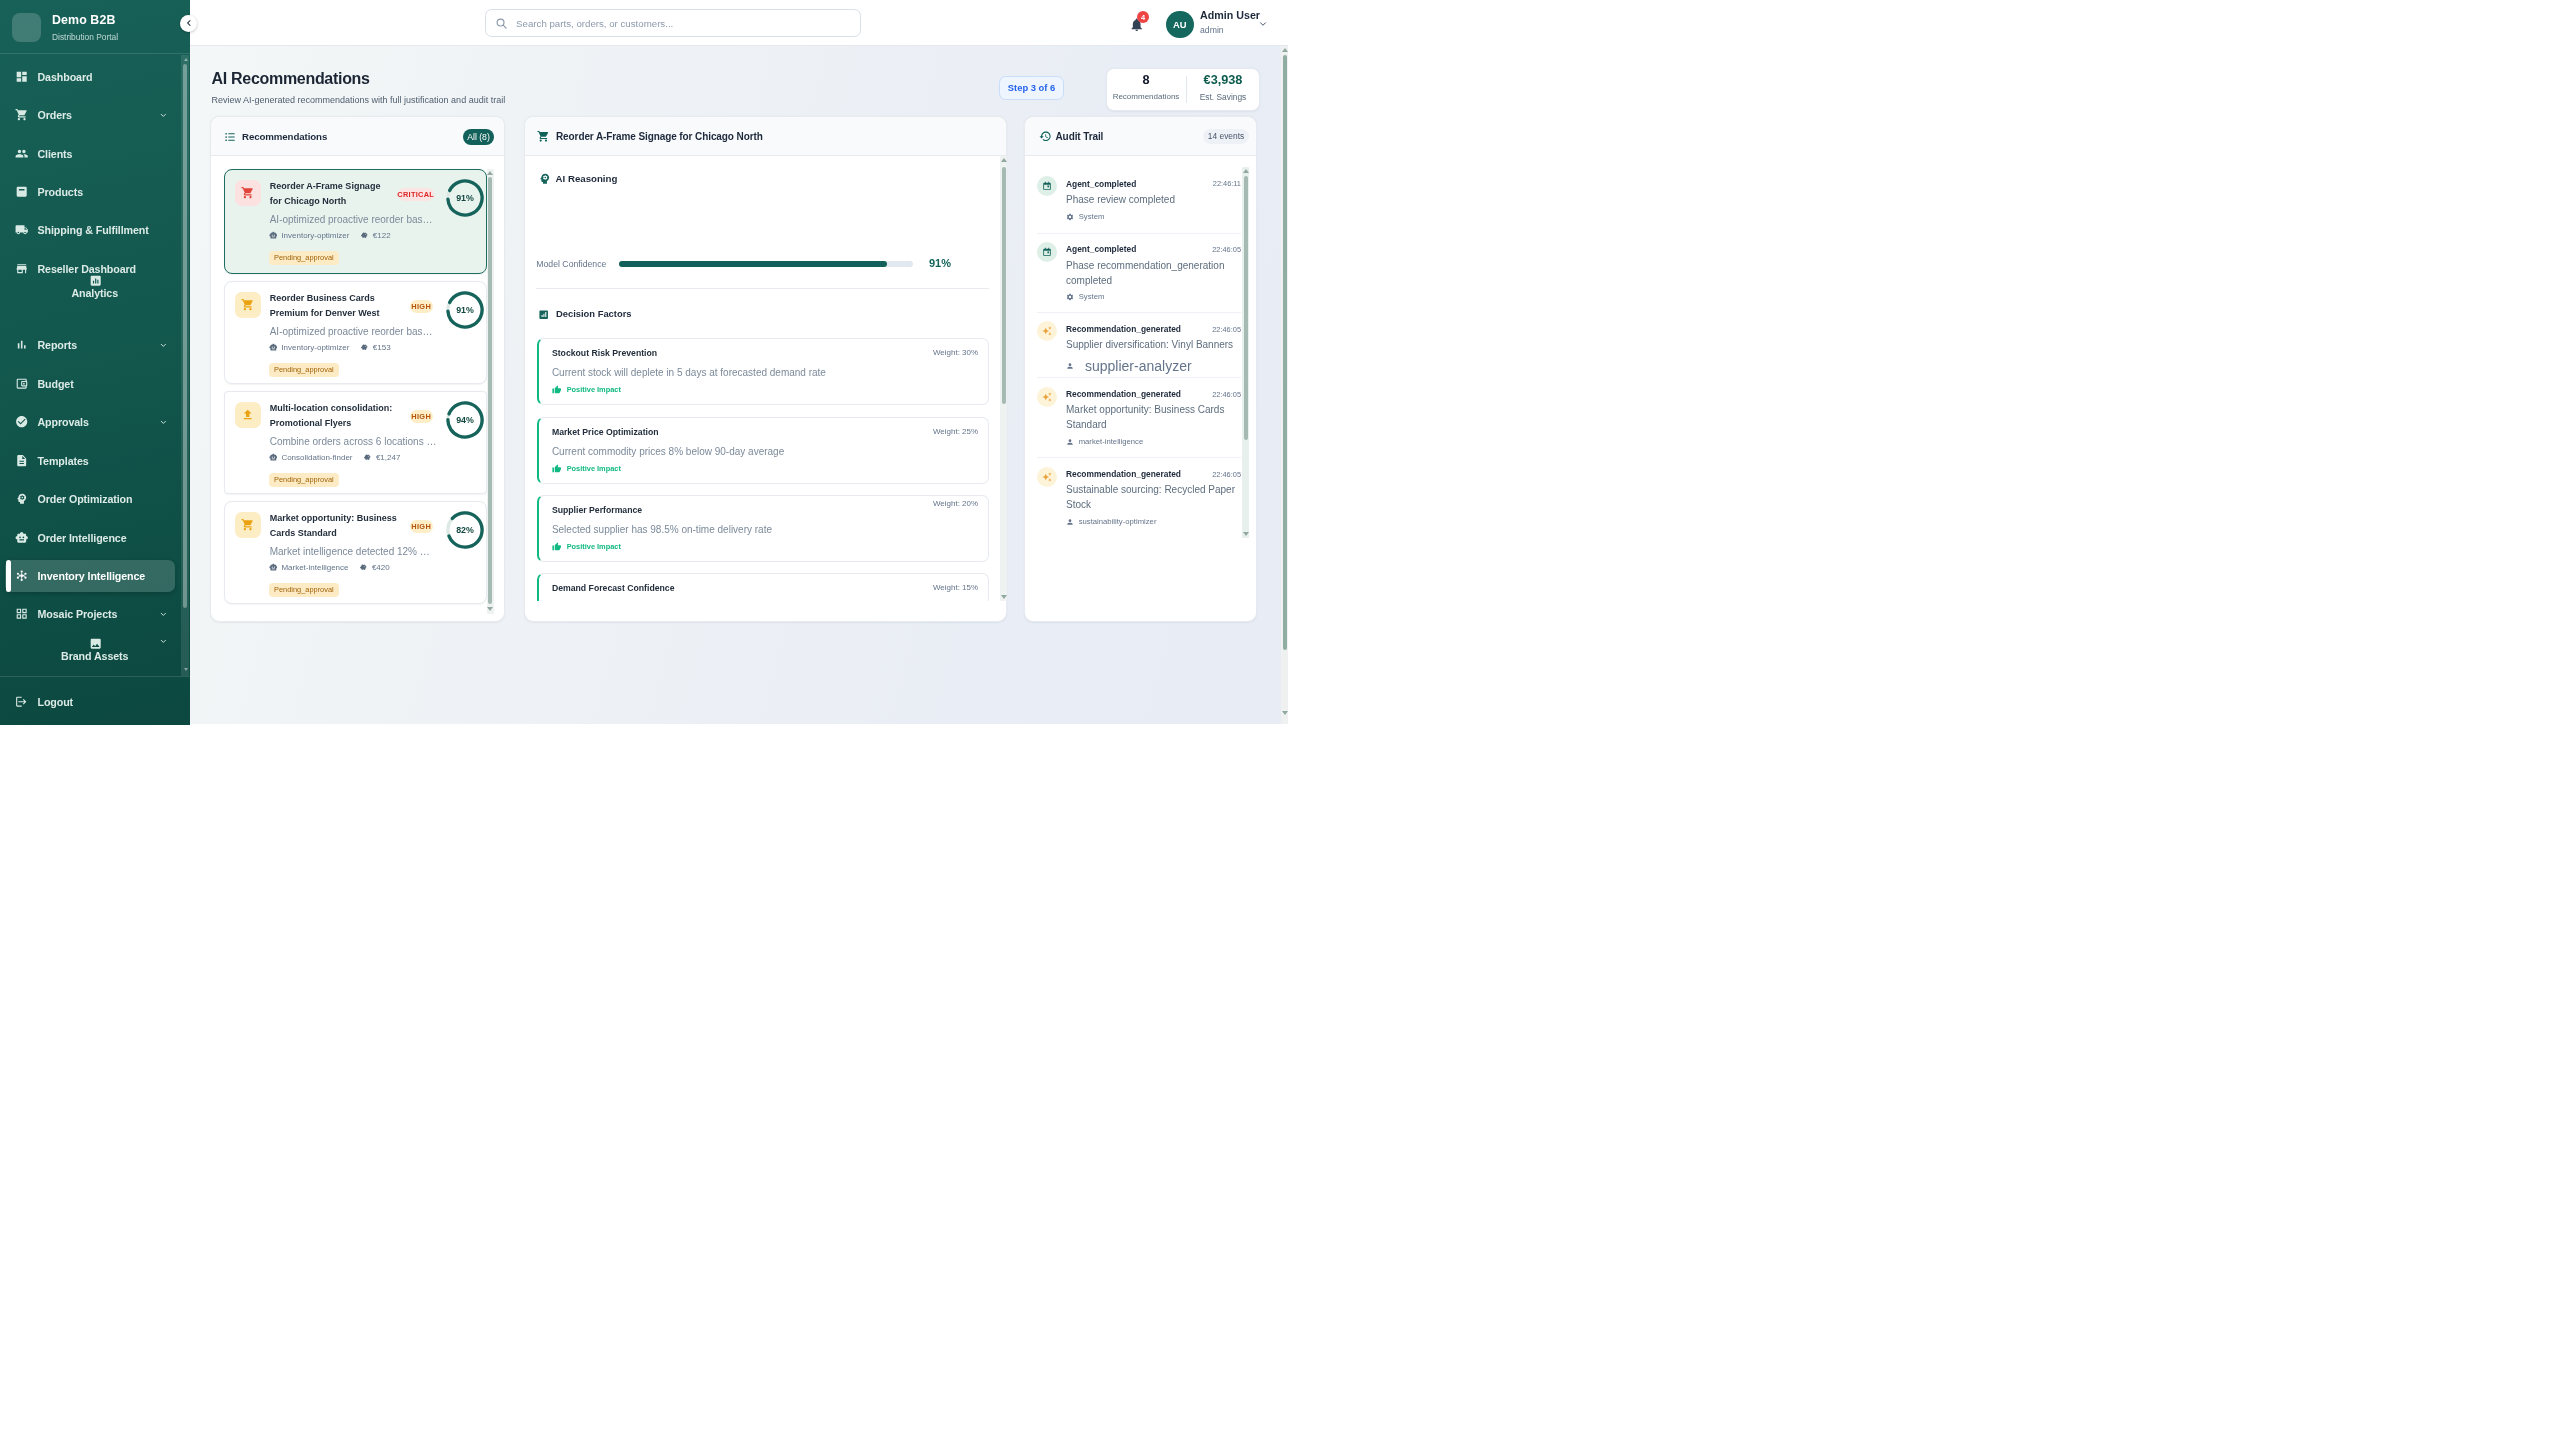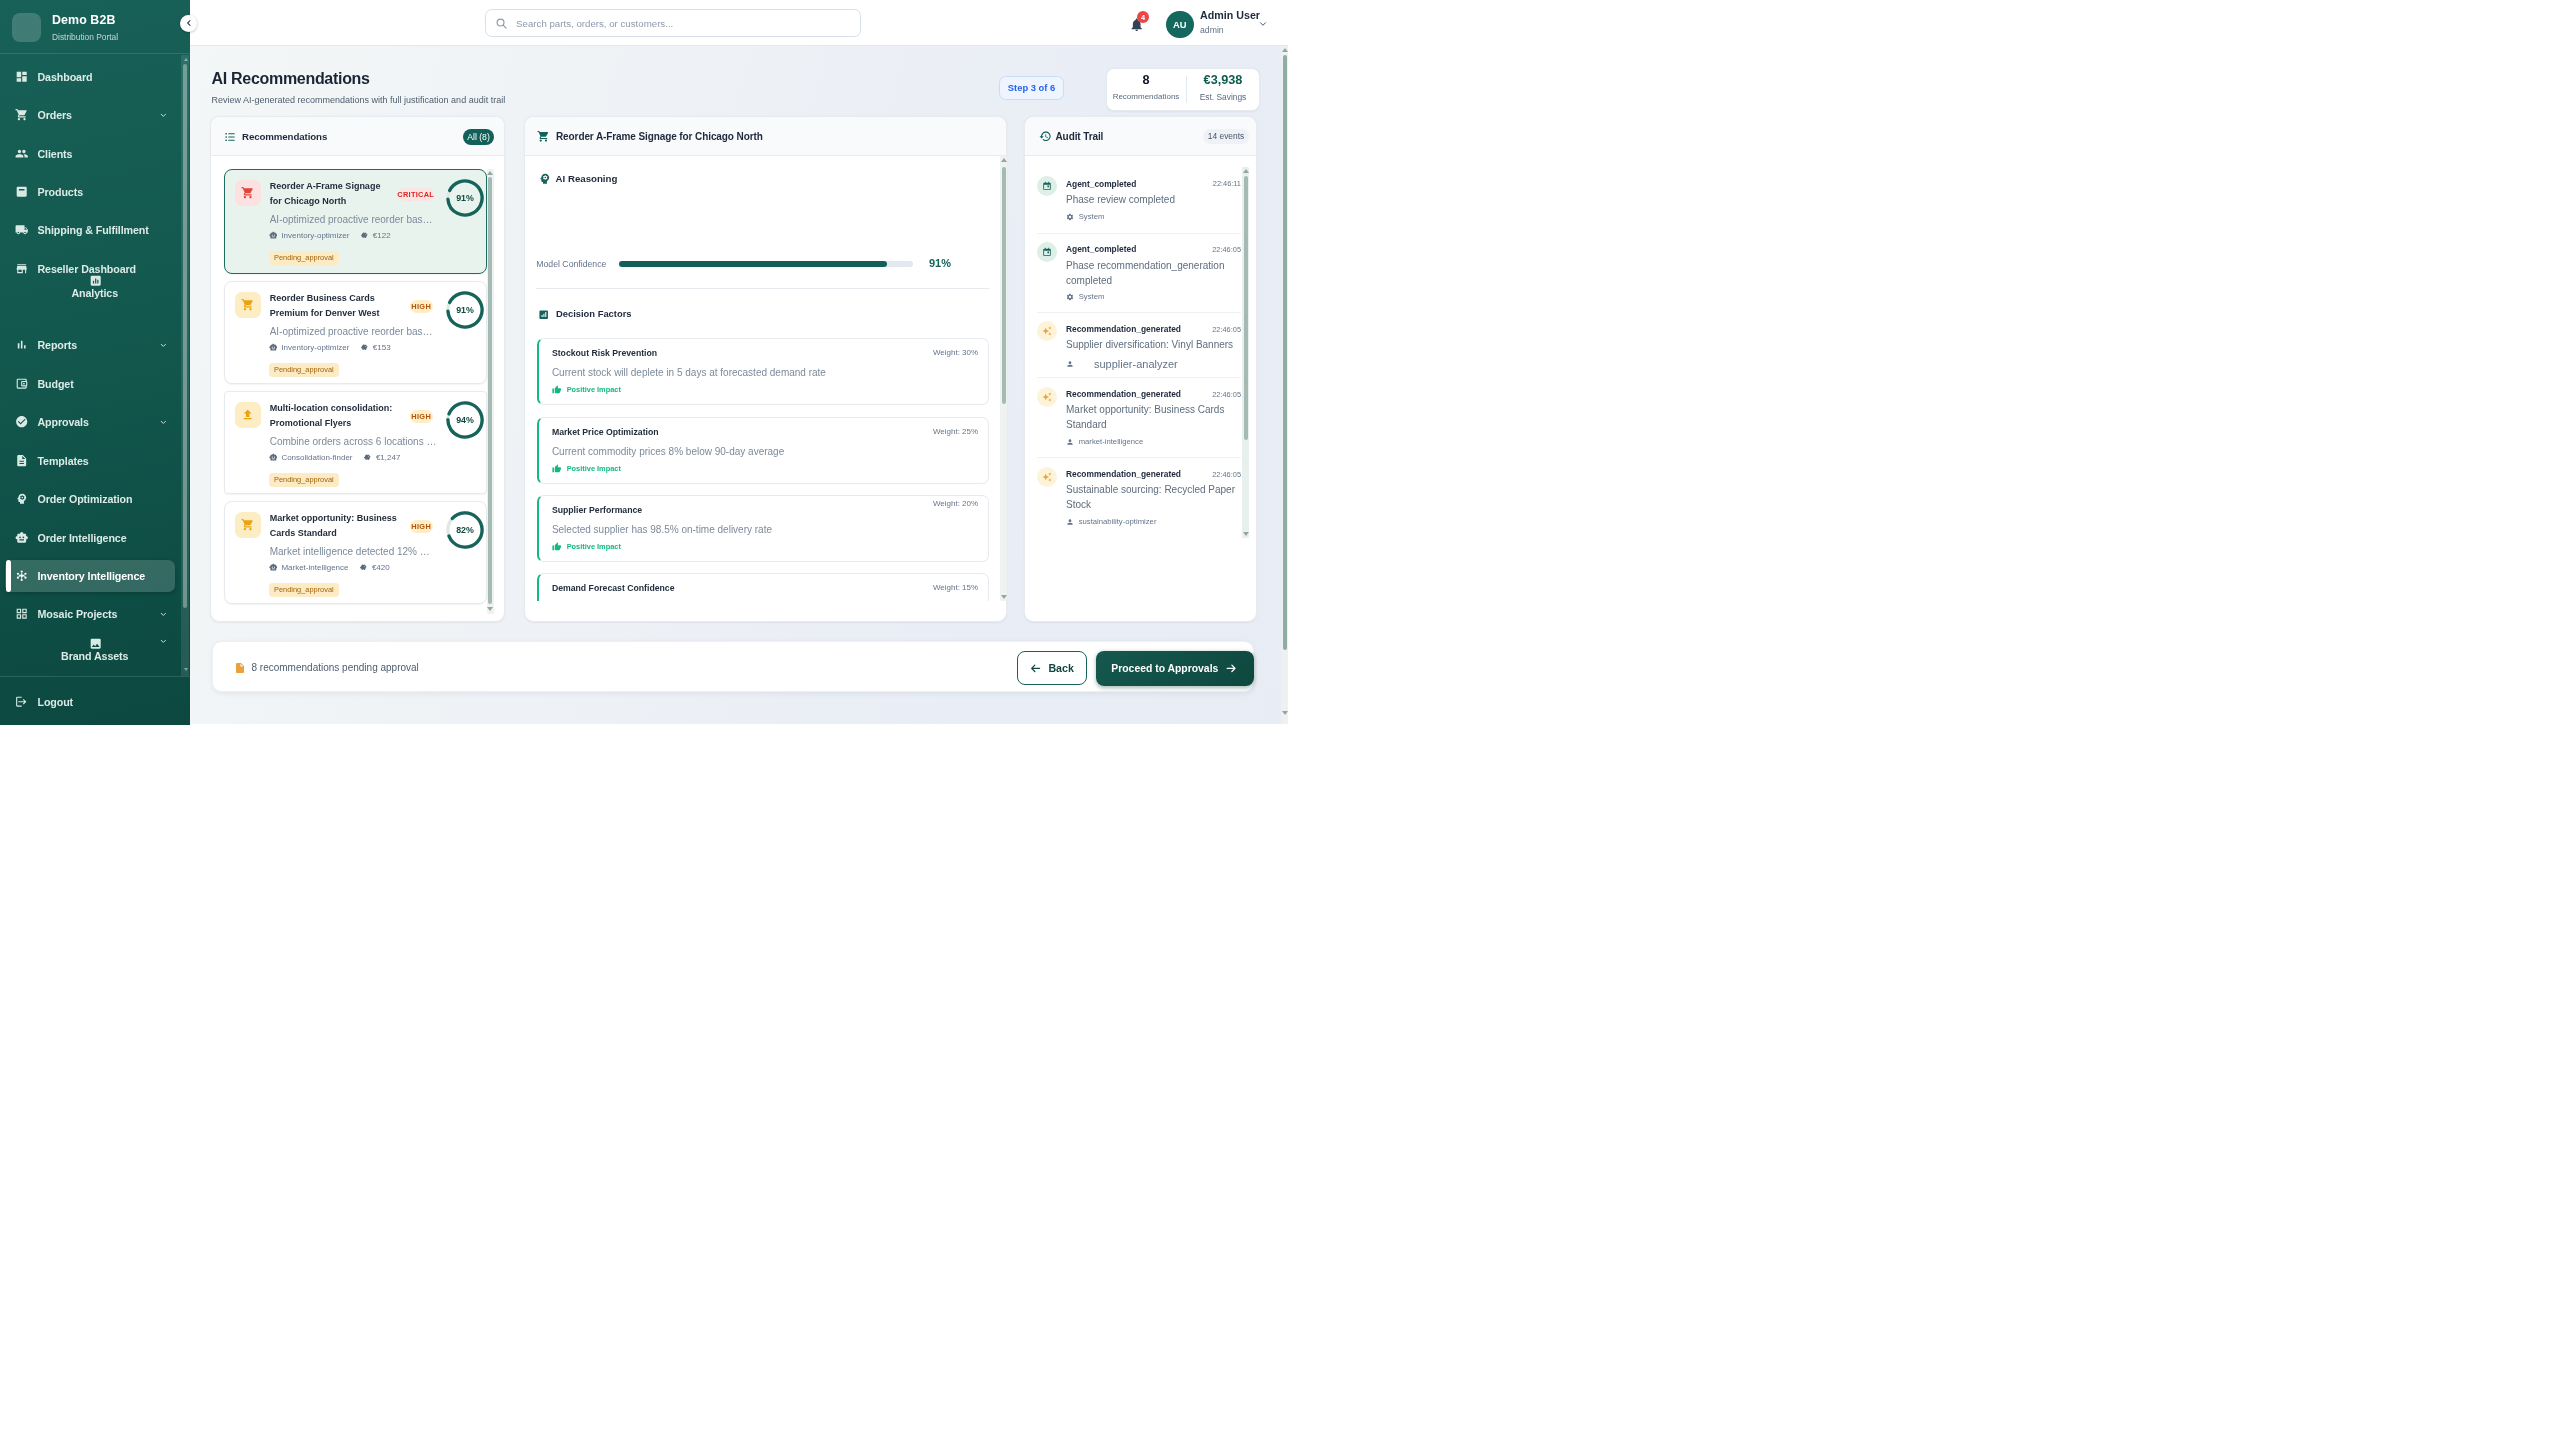--- a/index.html
+++ b/index.html
@@ -473,21 +473,21 @@
           <path d="m19 9 1.25-2.75L23 5l-2.75-1.25L19 1l-1.25 2.75L15 5l2.75 1.25L19 9zm-7.5.5L9 4 6.5 9.5 1 12l5.5 2.5L9 20l2.5-5.5L17 12l-5.5-2.5zM19 15l-1.25 2.75L15 19l2.75 1.25L19 23l1.25-2.75L23 19l-2.75-1.25L19 15z"></path>
         </svg>
       </div>
 <div class="abs" style="left:41px;top:207px;font-size:8.4px;font-weight:bold;color:#1e293b;">Recommendation_generated</div>
 <div class="abs" style="left:161px;top:208px;width:55px;text-align:right;font-size:7.4px;color:#64748b;">22:46:05</div>
 <div class="abs" style="left:41px;top:221px;font-size:10px;color:#5d6d7e;line-height:14.6px;">Supplier diversification: Vinyl Banners</div>
       <div class="abs" style="left:41px;top:241px;display:flex;align-items:center;color:#64748b;">
         <svg width="8" height="8" viewBox="0 0 24 24" fill="#64748b">
           <path d="M12 12c2.21 0 4-1.79 4-4s-1.79-4-4-4-4 1.79-4 4 1.79 4 4 4zm0 2c-2.67 0-8 1.34-8 4v2h16v-2c0-2.66-5.33-4-8-4z"></path>
         </svg>
-        <span style="margin-left:20px;font-size:11px;">supplier-analyzer</span>
+        <span style="margin-left:11px;font-size:14px;">supplier-analyzer</span>
       </div>
       <div class="abs" style="left:12px;top:260px;width:204px;height:0.7px;background:#eef1f5;"></div>
 <div class="abs" style="left:12px;top:270px;width:20px;height:20px;border-radius:50%;background:#fdf3d8;display:flex;align-items:center;justify-content:center;">
         <svg width="10" height="10" viewBox="0 0 24 24" fill="#e9a23b">
           <path d="m19 9 1.25-2.75L23 5l-2.75-1.25L19 1l-1.25 2.75L15 5l2.75 1.25L19 9zm-7.5.5L9 4 6.5 9.5 1 12l5.5 2.5L9 20l2.5-5.5L17 12l-5.5-2.5zM19 15l-1.25 2.75L15 19l2.75 1.25L19 23l1.25-2.75L23 19l-2.75-1.25L19 15z"></path>
         </svg>
       </div>
 <div class="abs" style="left:41px;top:272px;font-size:8.4px;font-weight:bold;color:#1e293b;">Recommendation_generated</div>
 <div class="abs" style="left:161px;top:273px;width:55px;text-align:right;font-size:7.4px;color:#64748b;">22:46:05</div>
 <div class="abs" style="left:41px;top:286px;font-size:10px;color:#5d6d7e;line-height:14.6px;">Market opportunity: Business Cards<br>Standard</div>
@@ -510,38 +510,18 @@
         <svg width="8" height="8" viewBox="0 0 24 24" fill="#64748b">
           <path d="M12 12c2.21 0 4-1.79 4-4s-1.79-4-4-4-4 1.79-4 4 1.79 4 4 4zm0 2c-2.67 0-8 1.34-8 4v2h16v-2c0-2.66-5.33-4-8-4z"></path>
         </svg>
         <span style="margin-left:4.7px;font-size:7.7px;">sustainability-optimizer</span>
       </div>
   <div class="abs" style="left:217px;top:50px;width:6.7px;height:371px;background:#e8f0ed;border-radius:1.3px;"></div>
       <div class="tri-up" style="left:218px;top:52px;"></div>
       <div class="tri-dn" style="left:218px;top:415px;"></div>
       <div class="abs" style="left:219px;top:59px;width:4.4px;height:264px;background:#a4bab2;border-radius:2.7px;"></div>
 </div>
-<div class="abs" style="left:21.5px;top:595px;width:1042px;height:51px;background:#ffffff;border:0.7px solid #edf0f4;border-radius:9.4px;box-shadow:0 1.3px 5.4px rgba(15,23,42,0.06);">
-  <div class="abs" style="left:21px;top:19.5px;">
-        <svg width="12" height="12" viewBox="0 0 24 24" fill="#e9a23b">
-          <path fill-rule="evenodd" d="M14 2H6a2 2 0 0 0-2 2v16c0 1.1.9 2 2 2h12a2 2 0 0 0 2-2V8l-6-6zm-1 7V3.5L18.5 9H13z"></path>
-        </svg>
-      </div>
-  <div class="abs" style="left:39px;top:20px;font-size:10px;color:#4e5d6e;">8 recommendations pending approval</div>
-  <div class="abs" style="left:804px;top:9.4px;width:70px;height:34px;border:1.3px solid #17635a;border-radius:8px;background:#fff;display:flex;align-items:center;justify-content:center;">
-        <svg width="12.7" height="12.7" viewBox="0 0 24 24">
-          <path d="M20 12H5m0 0 6-6m-6 6 6 6" fill="none" stroke="#11473f" stroke-width="2.4" stroke-linecap="round" stroke-linejoin="round"></path>
-        </svg>
-        <span style="margin-left:6.7px;font-size:10.7px;font-weight:bold;color:#11473f;">Back</span>
-      </div>
-  <div class="abs" style="left:883px;top:9.2px;width:158px;height:35px;border-radius:8px;background:linear-gradient(135deg,#15584e,#0e483f);box-shadow:0 1.3px 4px rgba(10,60,50,0.35);display:flex;align-items:center;justify-content:center;">
-        <span style="margin-right:6.7px;font-size:10.4px;font-weight:bold;color:#ffffff;">Proceed to Approvals</span>
-        <svg width="12.7" height="12.7" viewBox="0 0 24 24">
-          <path d="M4 12h15m0 0-6-6m6 6-6 6" fill="none" stroke="#ffffff" stroke-width="2.4" stroke-linecap="round" stroke-linejoin="round"></path>
-        </svg>
-      </div>
-</div>
 <div class="abs" style="left:1091px;top:0;width:7.2px;height:678px;background:#eef1ef;"></div>
 <div class="tri-up" style="left:1092px;top:2.3px;border-bottom-color:#8fa8a0;"></div>
 <div class="tri-dn" style="left:1092px;top:665px;border-top-color:#8fa8a0;"></div>
 <div class="abs" style="left:1093px;top:9px;width:3.7px;height:595px;background:#8fada3;border-radius:2px;"></div>
 </div>
 
 
 </body></html>

